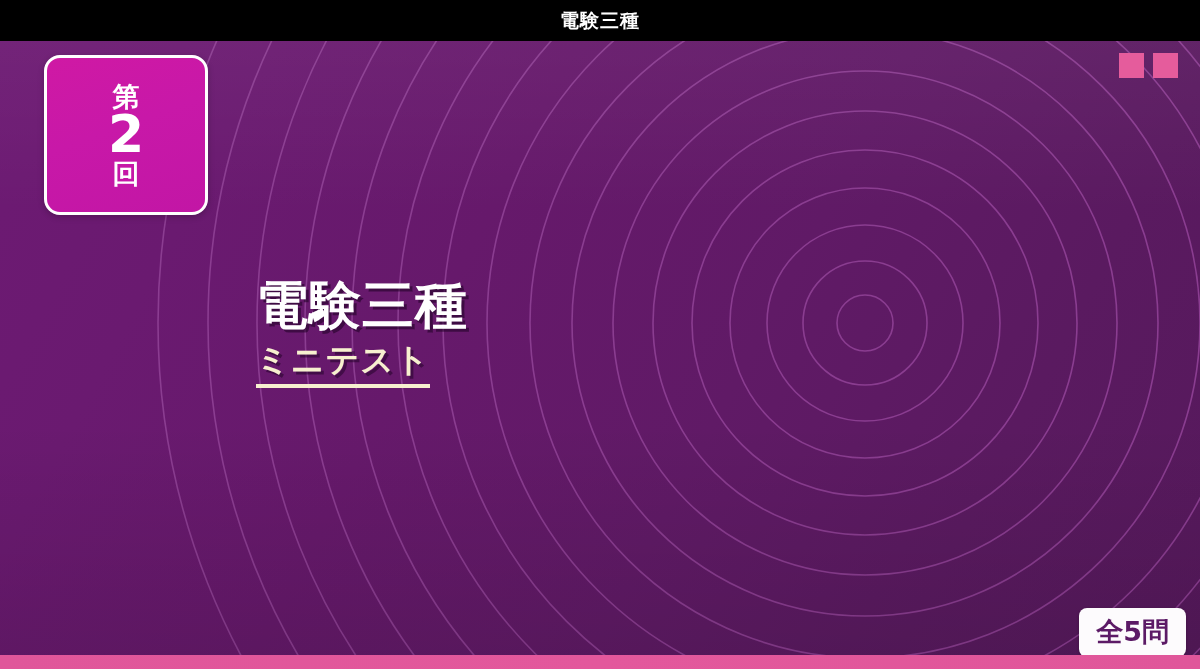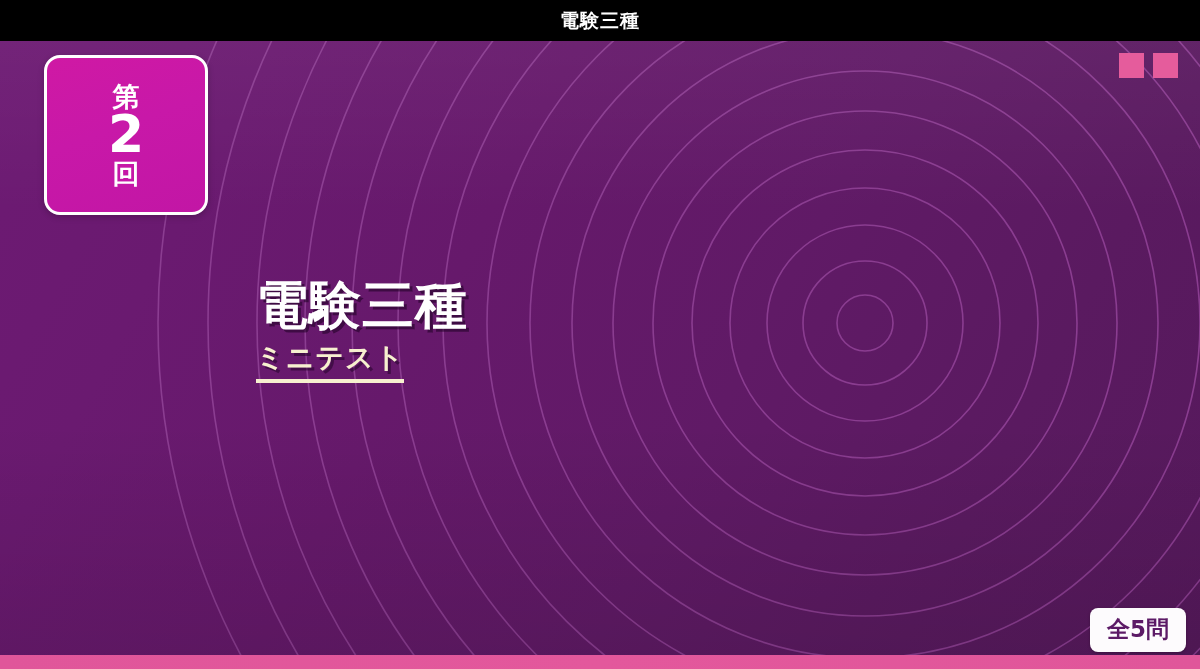--- a/index.html
+++ b/index.html
@@ -164,38 +164,38 @@
     font-weight: bold;
     line-height: 1.06;
     letter-spacing: 1px;
     text-shadow: 3px 3px 0 rgba(30,0,35,0.55);
     white-space: nowrap;
   }
   .sub-title {
     margin-top: 10px;
     display: inline-block;
     color: #f7f0cf;
-    font-size: 28px;
+    font-size: 33px;
     font-weight: bold;
     line-height: 1.05;
     letter-spacing: 1px;
     text-shadow: 3px 3px 0 rgba(30,0,35,0.50);
     border-bottom: 4px solid #f7f0cf;
     padding-bottom: 6px;
     white-space: nowrap;
   }
 
   
   .count-pill {
     position: absolute;
     right: 14px;
     top: 608px;
     background: #fdfbfd;
     color: #5c1a66;
-    font-size: 23px;
+    font-size: 27px;
     font-weight: bold;
     padding: 6px 17px 7px 17px;
     border-radius: 8px;
     z-index: 30;
     box-shadow: 0 1px 3px rgba(0,0,0,0.25);
     white-space: nowrap;
   }
 </style>
 </head>
 <body>

